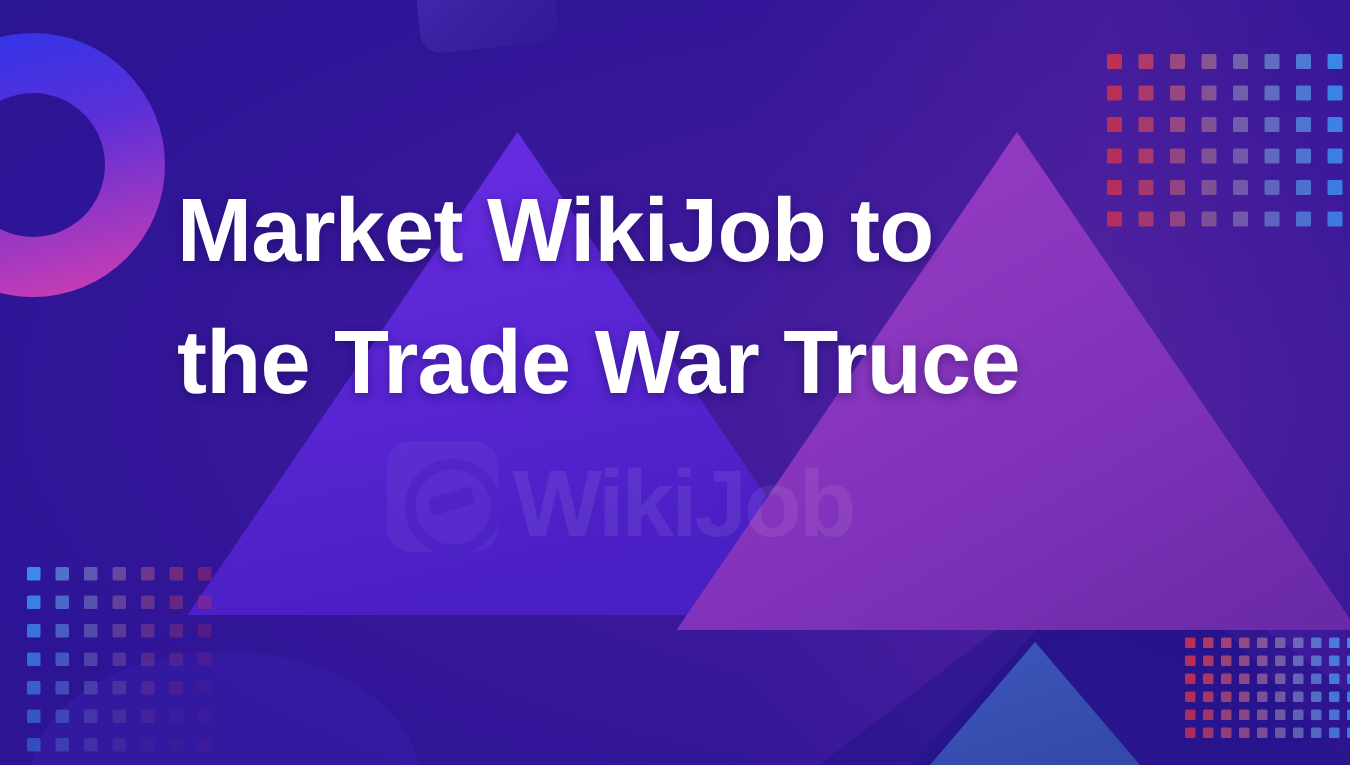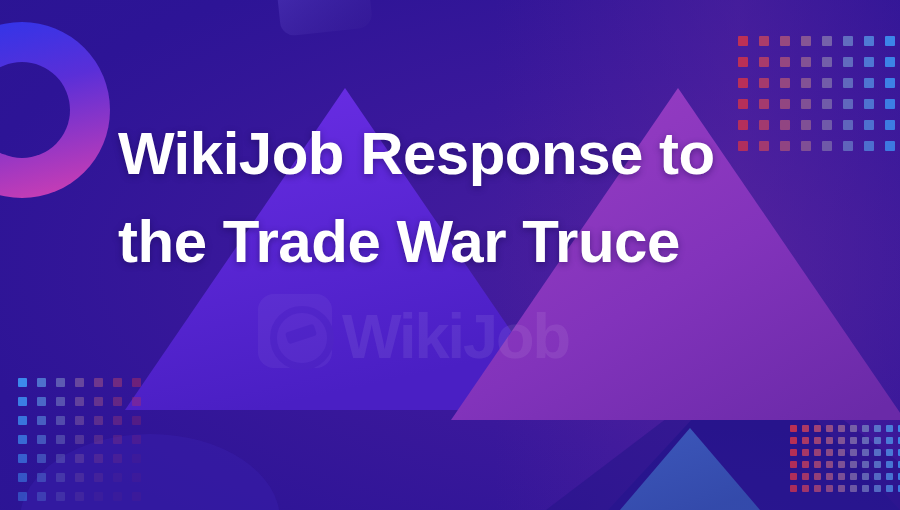--- a/index.html
+++ b/index.html
@@ -336,17 +336,17 @@
       <span class="dot" style="background: rgb(154, 81, 133); opacity: 0.82;"></span>
       <span class="dot" style="background: rgb(138, 91, 151); opacity: 0.82;"></span>
       <span class="dot" style="background: rgb(123, 102, 168); opacity: 0.82;"></span>
       <span class="dot" style="background: rgb(107, 112, 186); opacity: 0.82;"></span>
       <span class="dot" style="background: rgb(92, 122, 204); opacity: 0.82;"></span>
       <span class="dot" style="background: rgb(76, 133, 222); opacity: 0.82;"></span>
       <span class="dot" style="background: rgb(61, 143, 240); opacity: 0.82;"></span>
     </div>
 
   <div class="headline">
-    <div class="line line-1">WikiJob Response to</div>
+    <div class="line line-1">Market WikiJob to</div>
     <div class="line line-2">the Trade War Truce</div>
   </div>
 
 </div>
 
 </body></html>

